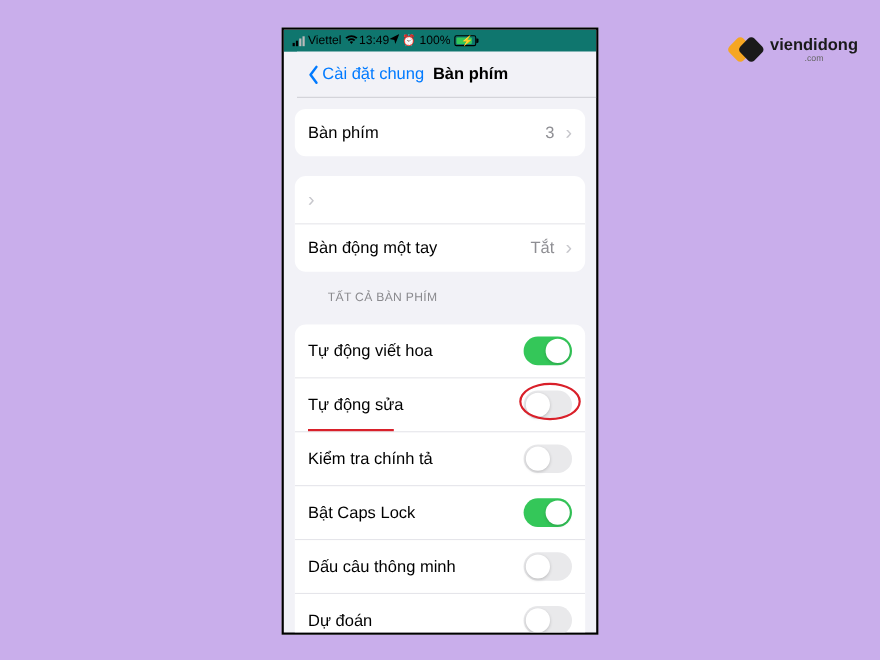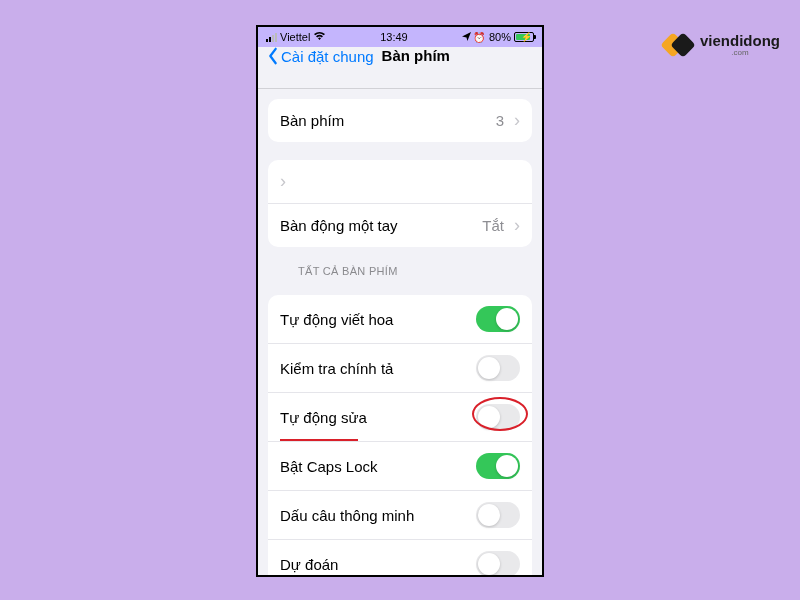--- a/index.html
+++ b/index.html
@@ -16,24 +16,24 @@
   top: 25px;
   width: 288px;
   height: 552px;
   background: #f2f2f7;
   border: 2px solid #000;
   overflow: hidden;
   color: #000;
 }
 .status-bar {
   height: 20px;
-  background: #c4b5fd;
-  display: flex;
-  align-items: center;
-  justify-content: space-between;
+  background: #0f766e;
+  display: flex;
+  align-items: center;
+  justify-content: flex-start;
   padding: 0 8px;
   font-size: 11px;
   font-weight: 500;
 }
 .status-left { display: flex; align-items: center; gap: 3px; }
 .status-right { display: flex; align-items: center; gap: 3px; }
 .signal-bars { display: inline-flex; align-items: flex-end; gap: 1px; }
 .signal-bars span { width: 2px; background: #000; display: inline-block; }
 .signal-bars span:nth-child(1){height:3px}
 .signal-bars span:nth-child(2){height:5px}
@@ -45,23 +45,24 @@
   position: relative; display: inline-block;
 }
 .battery::after { content: ""; position: absolute; right: -3px; top: 2px; width: 2px; height: 4px; background: #000; border-radius: 0 1px 1px 0; }
 .battery .fill { position: absolute; left: 1px; top: 1px; bottom: 1px; width: 80%; background: #34c759; border-radius: 1px; }
 .bolt { position: absolute; left: 6px; top: -1px; font-size: 9px; color: #000; }
 
 .nav-bar {
   height: 42px;
   background: #f2f2f7;
   display: flex;
-  align-items: flex-start;
+  align-items: center;
   padding: 0 9px;
   border-bottom: 0.5px solid #d1d1d6;
+  margin-left: 12px;
 }
 .nav-back {
   display: flex;
   align-items: center;
   color: #007aff;
   font-size: 15px;
   gap: 2px;
 }
 .chev-svg { width: 12px; height: 18px; }
 .nav-title { font-size: 15px; font-weight: 600; margin-left: 8px; }
@@ -163,21 +164,21 @@
       </span>
     </div>
     <div>13:49</div>
     <div class="status-right">
       <span>
         <svg width="9" height="9" viewBox="0 0 10 10">
             <path d="M0 5 L10 0 L6 10 L5 6 Z" fill="#000"></path>
           </svg>
       </span>
       <span style="font-size:10px">⏰</span>
-      <span>80%</span>
+      <span>100%</span>
       <span class="battery">
           <span class="fill"></span>
           <span class="bolt">⚡</span>
         </span>
     </div>
   </div>
 
   <div class="nav-bar">
     <div class="nav-back">
       <svg class="chev-svg" viewBox="0 0 12 20">
@@ -218,34 +219,34 @@
     <div class="section-header">TẤT CẢ BÀN PHÍM</div>
 
     <div class="group" id="toggles-group">
         <div class="row">
           <span>Tự động viết hoa</span>
           <div class="toggle on">
             <div class="knob"></div>
           </div>
         </div>
         <div class="row">
-          <span>Kiểm tra chính tả</span>
-          <div class="toggle">
-            <div class="knob"></div>
-          </div>
-        </div>
-        <div class="row">
           <span>Tự động sửa</span>
           <div class="toggle">
             <div class="knob"></div>
           </div>
           <div class="highlight-underline"></div>
           <div class="highlight-circle"></div>
         </div>
         <div class="row">
+          <span>Kiểm tra chính tả</span>
+          <div class="toggle">
+            <div class="knob"></div>
+          </div>
+        </div>
+        <div class="row">
           <span>Bật Caps Lock</span>
           <div class="toggle on">
             <div class="knob"></div>
           </div>
         </div>
         <div class="row">
           <span>Dấu câu thông minh</span>
           <div class="toggle">
             <div class="knob"></div>
           </div>

